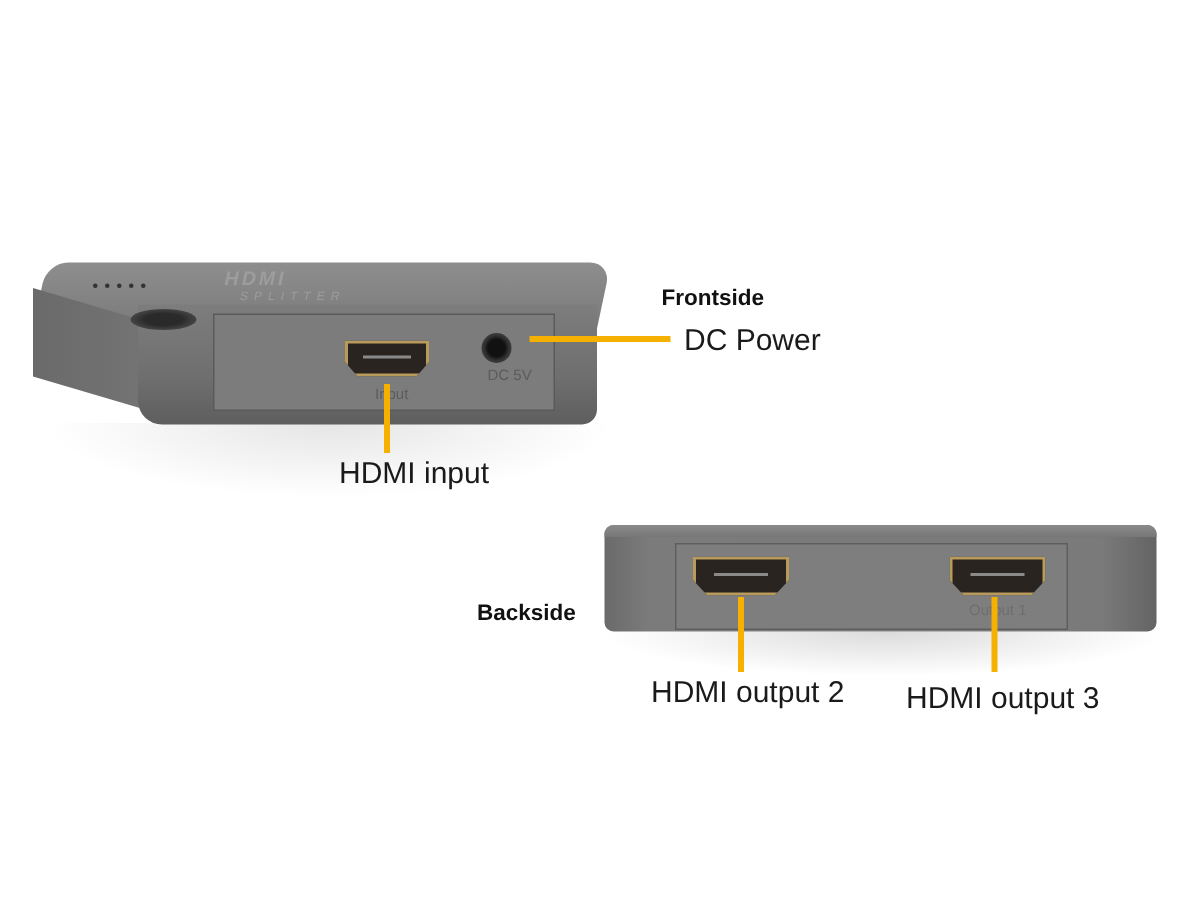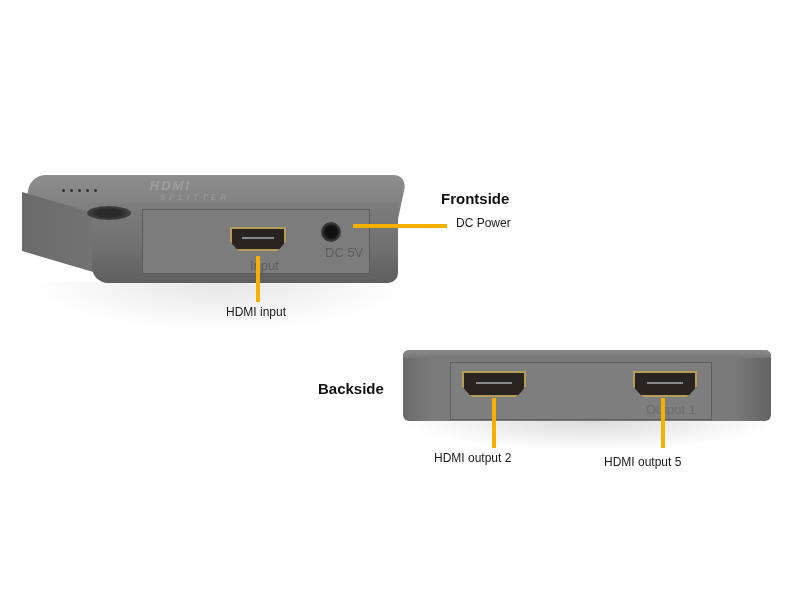--- a/index.html
+++ b/index.html
@@ -1,20 +1,20 @@
 <!DOCTYPE html>
 <html><head>
   <meta charset="utf-8">
   <style>
     html, body { margin: 0; padding: 0; }
     body {
       width: 800px; height: 600px; background: #ffffff; position: relative; overflow: hidden;
       font-family: "Liberation Sans", "DejaVu Sans", sans-serif; color: #222;
     }
-    .label { position: absolute; font-size: 12px; color: #1a1a1a; white-space: nowrap; }
+    .label { position: absolute; font-size: 20px; color: #1a1a1a; white-space: nowrap; }
     .heading { position: absolute; font-size: 15px; font-weight: bold; color: #111; white-space: nowrap; }
     .callout { position: absolute; background: #f5b000; }
 
     
     .front-top {
       position: absolute; left: 22px; top: 175px; width: 376px; height: 44px;
       background: linear-gradient(180deg, #8e8e8e 0%, #7a7a7a 100%);
       border-radius: 14px 14px 0 0;
       transform: skewX(-12deg);
       transform-origin: bottom left;
@@ -52,21 +52,21 @@
     .led-dots { position: absolute; display: flex; gap: 5px; }
     .led-dots span { width: 3px; height: 3px; background: #333; border-radius: 50%; display: block; }
     .button-oval {
       position: absolute; width: 44px; height: 14px; border-radius: 50%;
       background: radial-gradient(ellipse, #2a2a2a 40%, #444 70%, #888 100%);
     }
     .logo-text {
       position: absolute; color: #9d9d9d; font-weight: bold; letter-spacing: 2px;
       transform: skewX(-12deg);
     }
-    .small-print { position: absolute; font-size: 13px; color: #5c5c5c; }
+    .small-print { position: absolute; font-size: 10px; color: #5c5c5c; }
 
     
     .back-body {
       position: absolute; left: 403px; top: 350px; width: 368px; height: 71px;
       background: linear-gradient(90deg, #6a6a6a 0%, #7b7b7b 8%, #7a7a7a 90%, #646464 100%);
       border-radius: 6px 6px 6px 6px;
     }
     .back-top {
       position: absolute; left: 403px; top: 350px; width: 368px; height: 8px;
       background: linear-gradient(180deg, #8a8a8a, #777);
@@ -122,19 +122,19 @@
   <div class="back-shadow"></div>
   <div class="back-body"></div>
   <div class="back-top"></div>
   <div class="back-panel"></div>
 
   <div class="hdmi-port" style="left:462px; top:371px; width:60px; height:22px;"></div>
   <div class="hdmi-port" style="left:633px; top:371px; width:60px; height:22px;"></div>
   <div class="small-print" style="left:646px; top:402px; color:#6e6e6e;">Output 1</div>
 </div>
 
-<div class="heading" style="left:318px; top:380px;">Backside</div>
+<div class="heading" style="left:318px; top:400px;">Backside</div>
 
 <div class="callout" style="left:492px; top:398px; width:4px; height:50px;"></div>
 <div class="label" style="left:434px; top:451px;">HDMI output 2</div>
 
 <div class="callout" style="left:661px; top:398px; width:4px; height:50px;"></div>
-<div class="label" style="left:604px; top:455px;">HDMI output 5</div>
+<div class="label" style="left:604px; top:455px;">HDMI output 3</div>
 
 </body></html>

